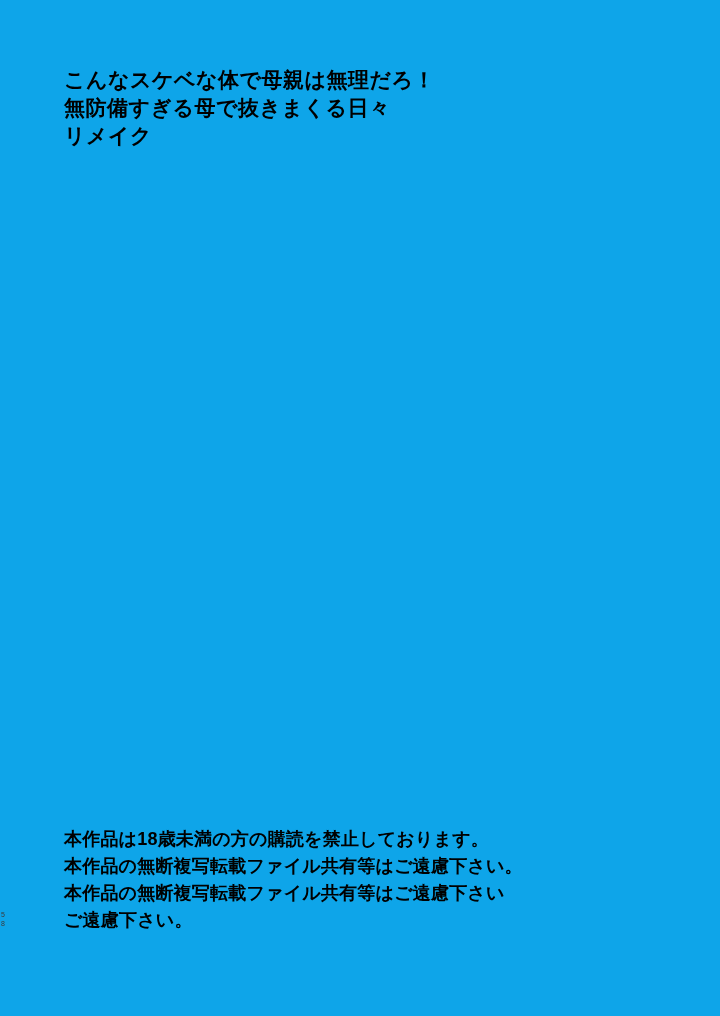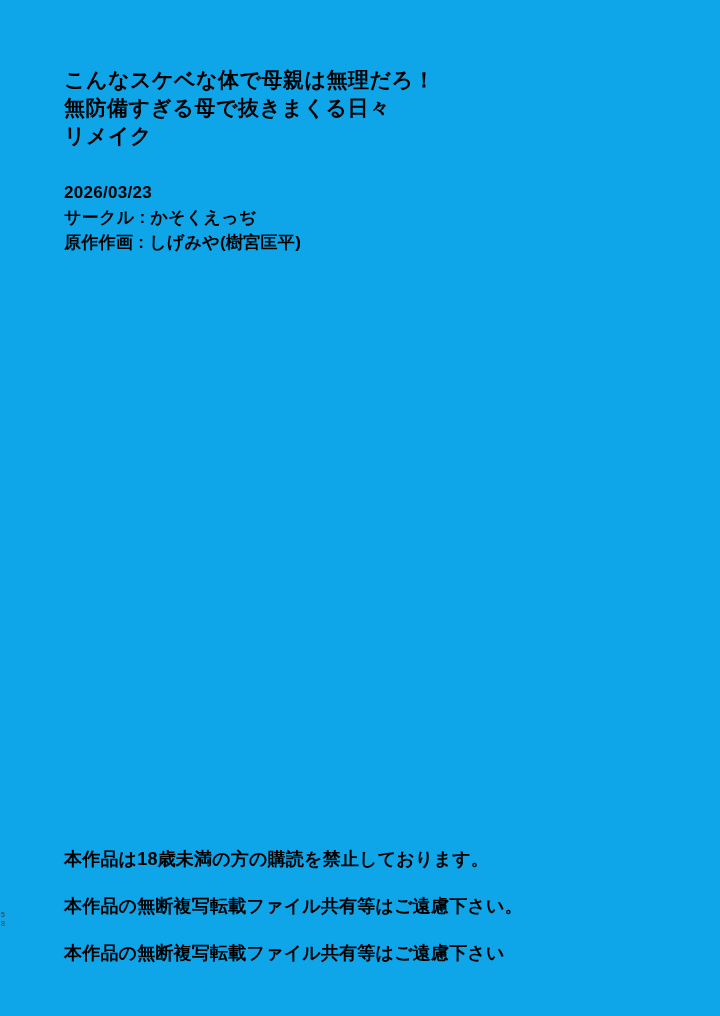--- a/index.html
+++ b/index.html
@@ -60,21 +60,20 @@
     top: 826px;
     width: 620px;
   }
   .notice-line {
     font-size: 18px;
     font-weight: bold;
     line-height: 27px;
     letter-spacing: 0.2px;
     color: #000000;
     white-space: nowrap;
-    margin-top: 20px;
   }
 
   
   .folio {
     position: absolute;
     left: 1px;
     top: 910px;
     width: 10px;
     text-align: left;
     font-size: 7px;
@@ -87,30 +86,26 @@
 <body>
 
 <div class="page">
 
   <div class="title-block">
     <div class="title-line">こんなスケベな体で母親は無理だろ！</div>
     <div class="title-line">無防備すぎる母で抜きまくる日々</div>
     <div class="title-line">リメイク</div>
   </div>
 
-  <div class="credits-block">
-    <div class="credit-line">2026/03/23</div>
-    <div class="credit-line">サークル : かそくえっぢ</div>
-    <div class="credit-line">原作作画 : しげみや(樹宮匡平)</div>
-  </div>
 
   <div class="notice-block">
     <div class="notice-line">本作品は18歳未満の方の購読を禁止しております。</div>
     <div class="notice-line">本作品の無断複写転載ファイル共有等はご遠慮下さい。</div>
     <div class="notice-line">本作品の無断複写転載ファイル共有等はご遠慮下さい</div>
+    <div class="notice-line">ご遠慮下さい。</div>
   </div>
 
   <div class="folio">
     <div>5</div>
     <div>8</div>
   </div>
 
 </div>
 
 </body></html>

